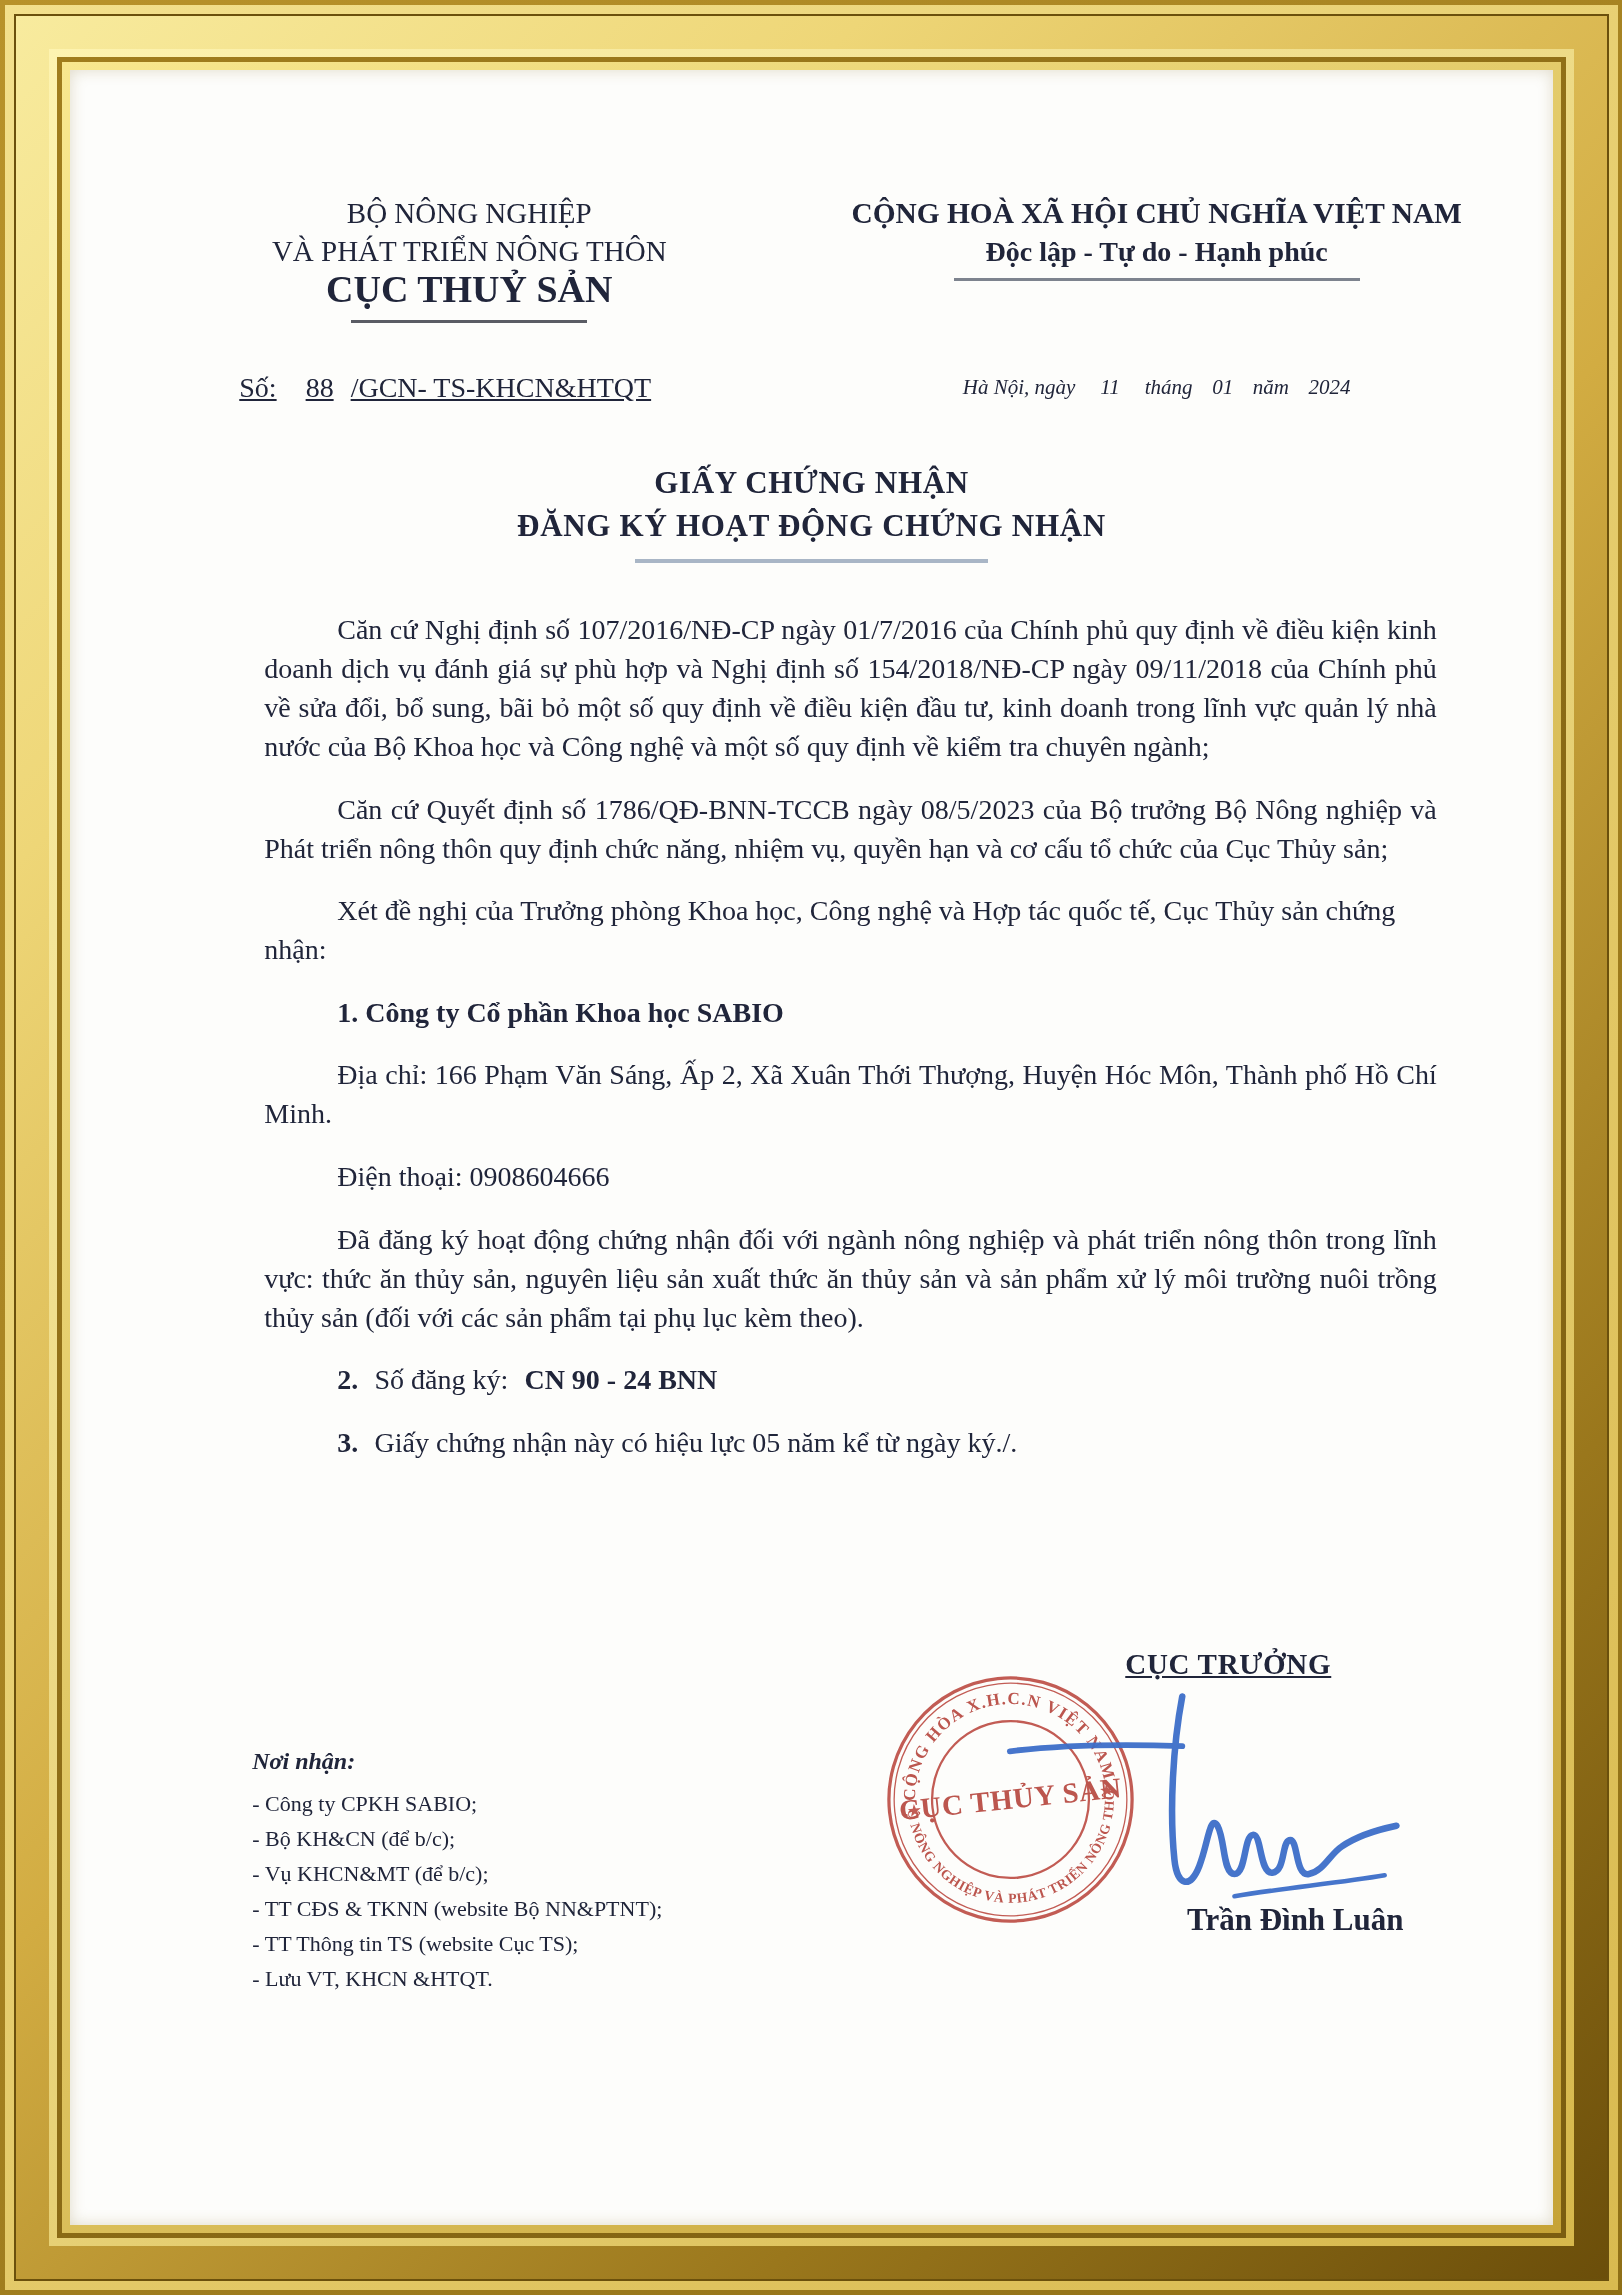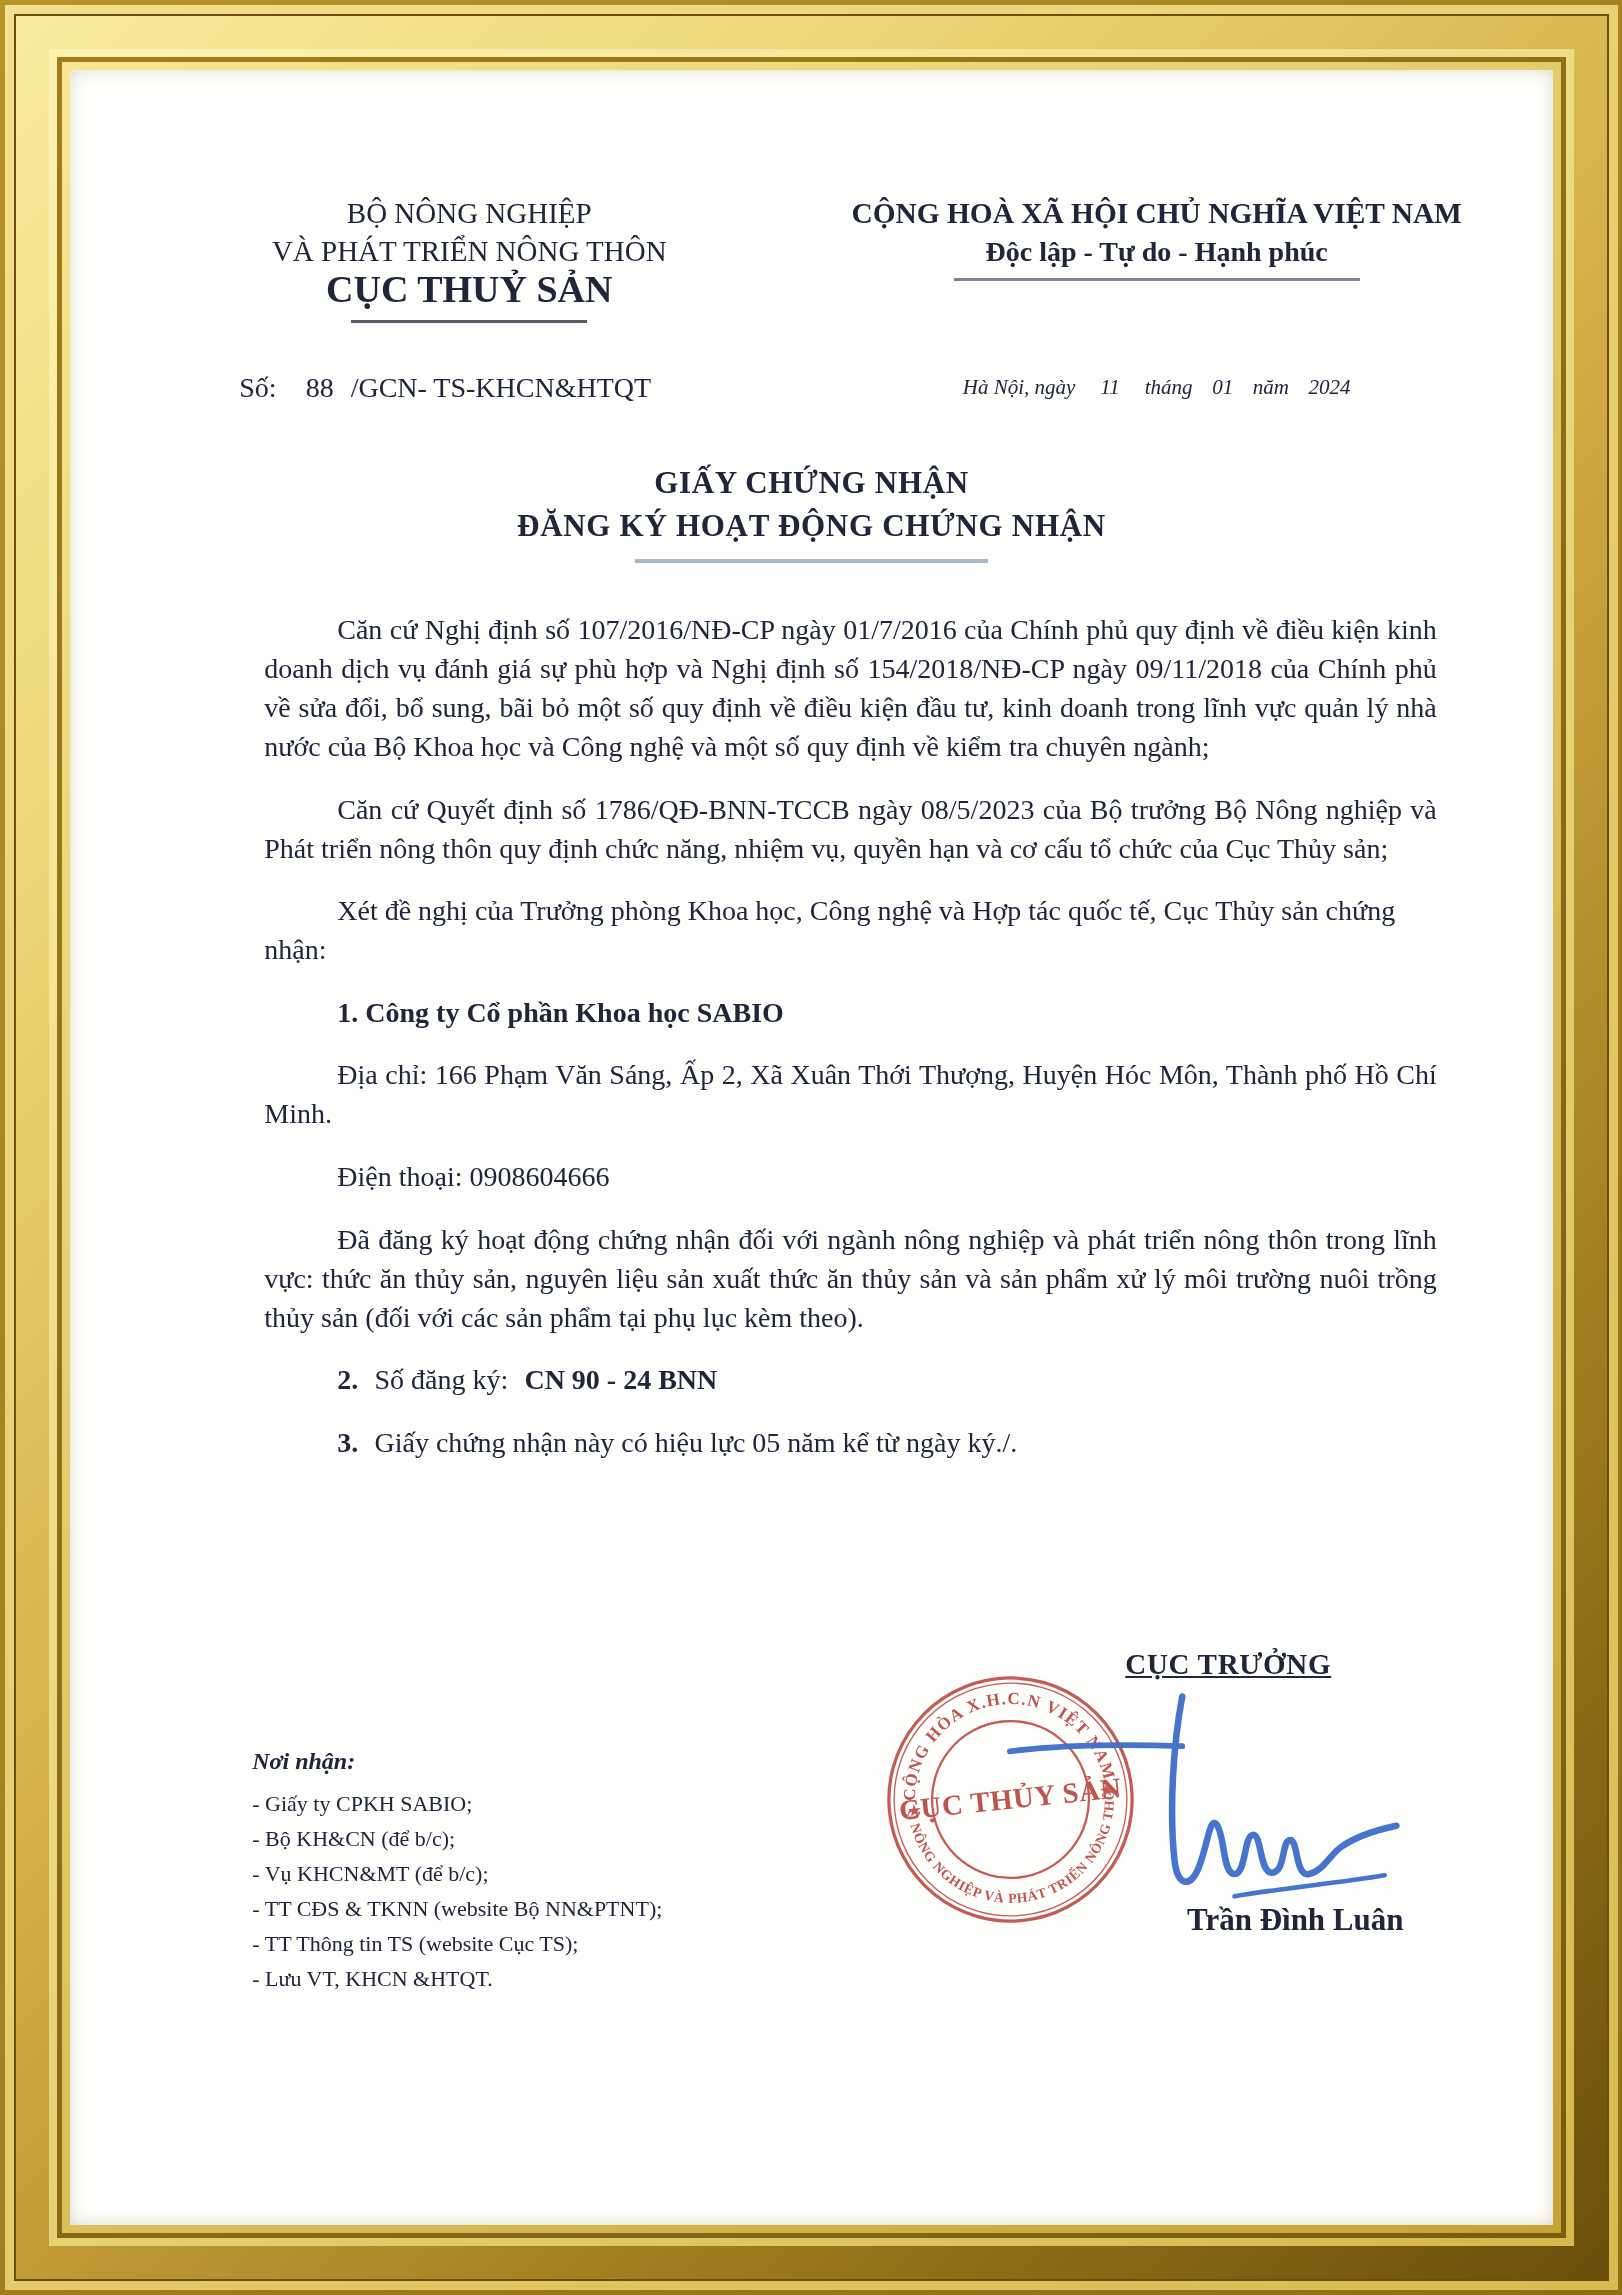--- a/index.html
+++ b/index.html
@@ -20,21 +20,21 @@
   .header{display:flex;padding-top:124px;}
   .h-left{margin-left:111px;width:576px;text-align:center;font-size:29px;line-height:38px;}
   .h-left .l3{font-weight:bold;font-size:38px;}
   .h-rule{width:236px;height:3.3px;background:#5a5c64;margin:11.8px auto 0;}
   .h-right{margin-left:auto;margin-right:19.6px;width:753px;text-align:center;}
   .h-right .n1{font-weight:bold;font-size:29.4px;line-height:39px;}
   .h-right .n2{font-weight:bold;font-size:28px;line-height:37px;}
   .n-rule{width:406px;height:3.3px;background:#7d838e;margin:7.9px auto 0;}
   
   .so-row{display:flex;margin-top:46px;font-size:28px;line-height:37px;}
-  .so-left{padding-left:169px;white-space:nowrap;}
+  .so-left{padding-left:169px;white-space:nowrap;text-decoration:underline;}
   .so-num{margin-left:29px;}
   .so-suffix{margin-left:17px;}
   .so-right{margin-left:auto;margin-right:19.6px;width:753px;text-align:center;font-style:italic;font-size:21px;white-space:nowrap;}
   .dt{margin-left:19.6px;} .dt-day{margin-left:25px;} .dt-first{margin-left:0;}
   
   .title-wrap{margin-top:55px;text-align:center;font-weight:bold;font-size:31px;line-height:43px;letter-spacing:0.7px;}
   .title-rule{width:353px;height:3.9px;background:#a9b6c6;margin:11.8px auto 0;}
   
   .main{margin:47px 116px 0 194px;font-size:28px;line-height:39px;}
   .main p{margin:0 0 23.6px;text-align:justify;text-indent:73px;}
@@ -106,21 +106,21 @@
               <span class="bold sp">CN 90 - 24 BNN</span>
             </p>
             <p class="pl">
               <span class="bold">3.</span>
               <span class="sp">Giấy chứng nhận này có hiệu lực 05 năm kể từ ngày ký./.</span>
             </p>
           </div>
 
           <div class="recipients">
             <div class="recip-label">Nơi nhận:</div>
-            <div>- Giấy ty CPKH SABIO;</div>
+            <div>- Công ty CPKH SABIO;</div>
             <div>- Bộ KH&amp;CN (để b/c);</div>
             <div>- Vụ KHCN&amp;MT (để b/c);</div>
             <div>- TT CĐS &amp; TKNN (website Bộ NN&amp;PTNT);</div>
             <div>- TT Thông tin TS (website Cục TS);</div>
             <div>- Lưu VT, KHCN &amp;HTQT.</div>
           </div>
 
           <div class="sign-title">CỤC TRƯỞNG</div>
 
           <svg class="stamp" viewBox="0 0 384 384">

